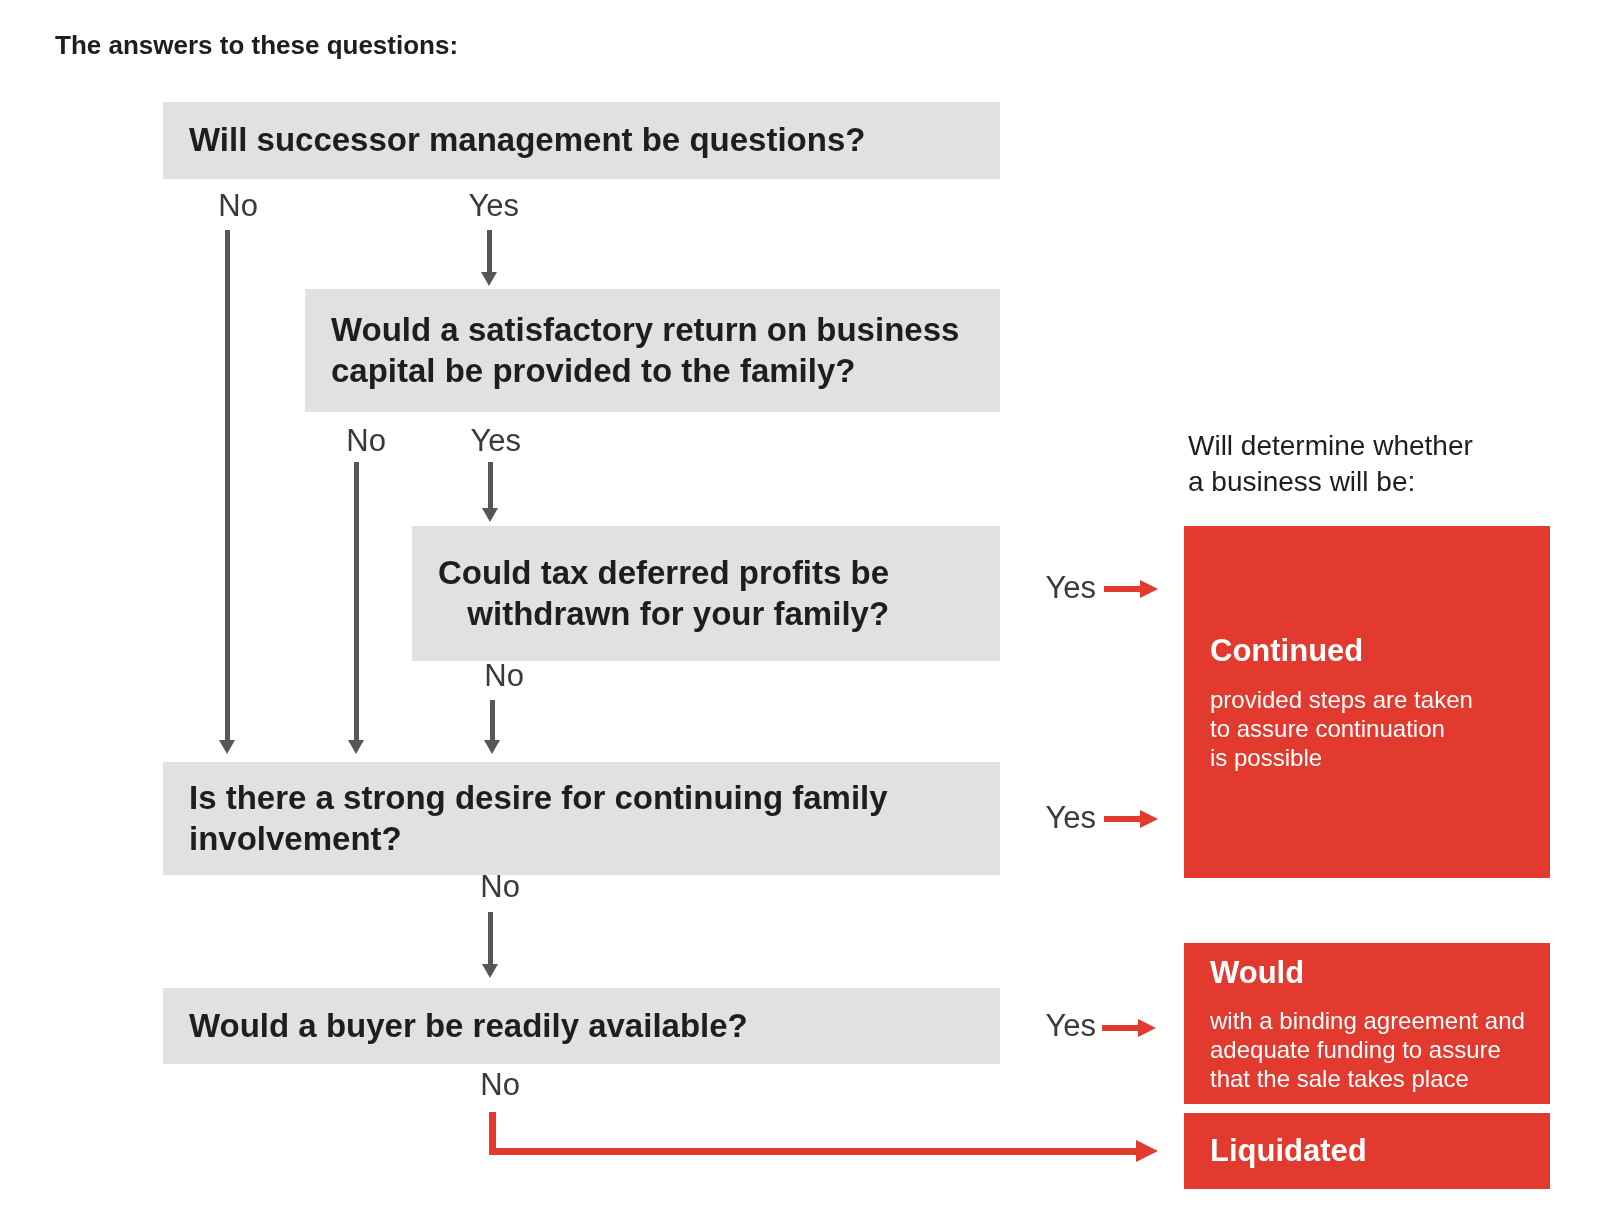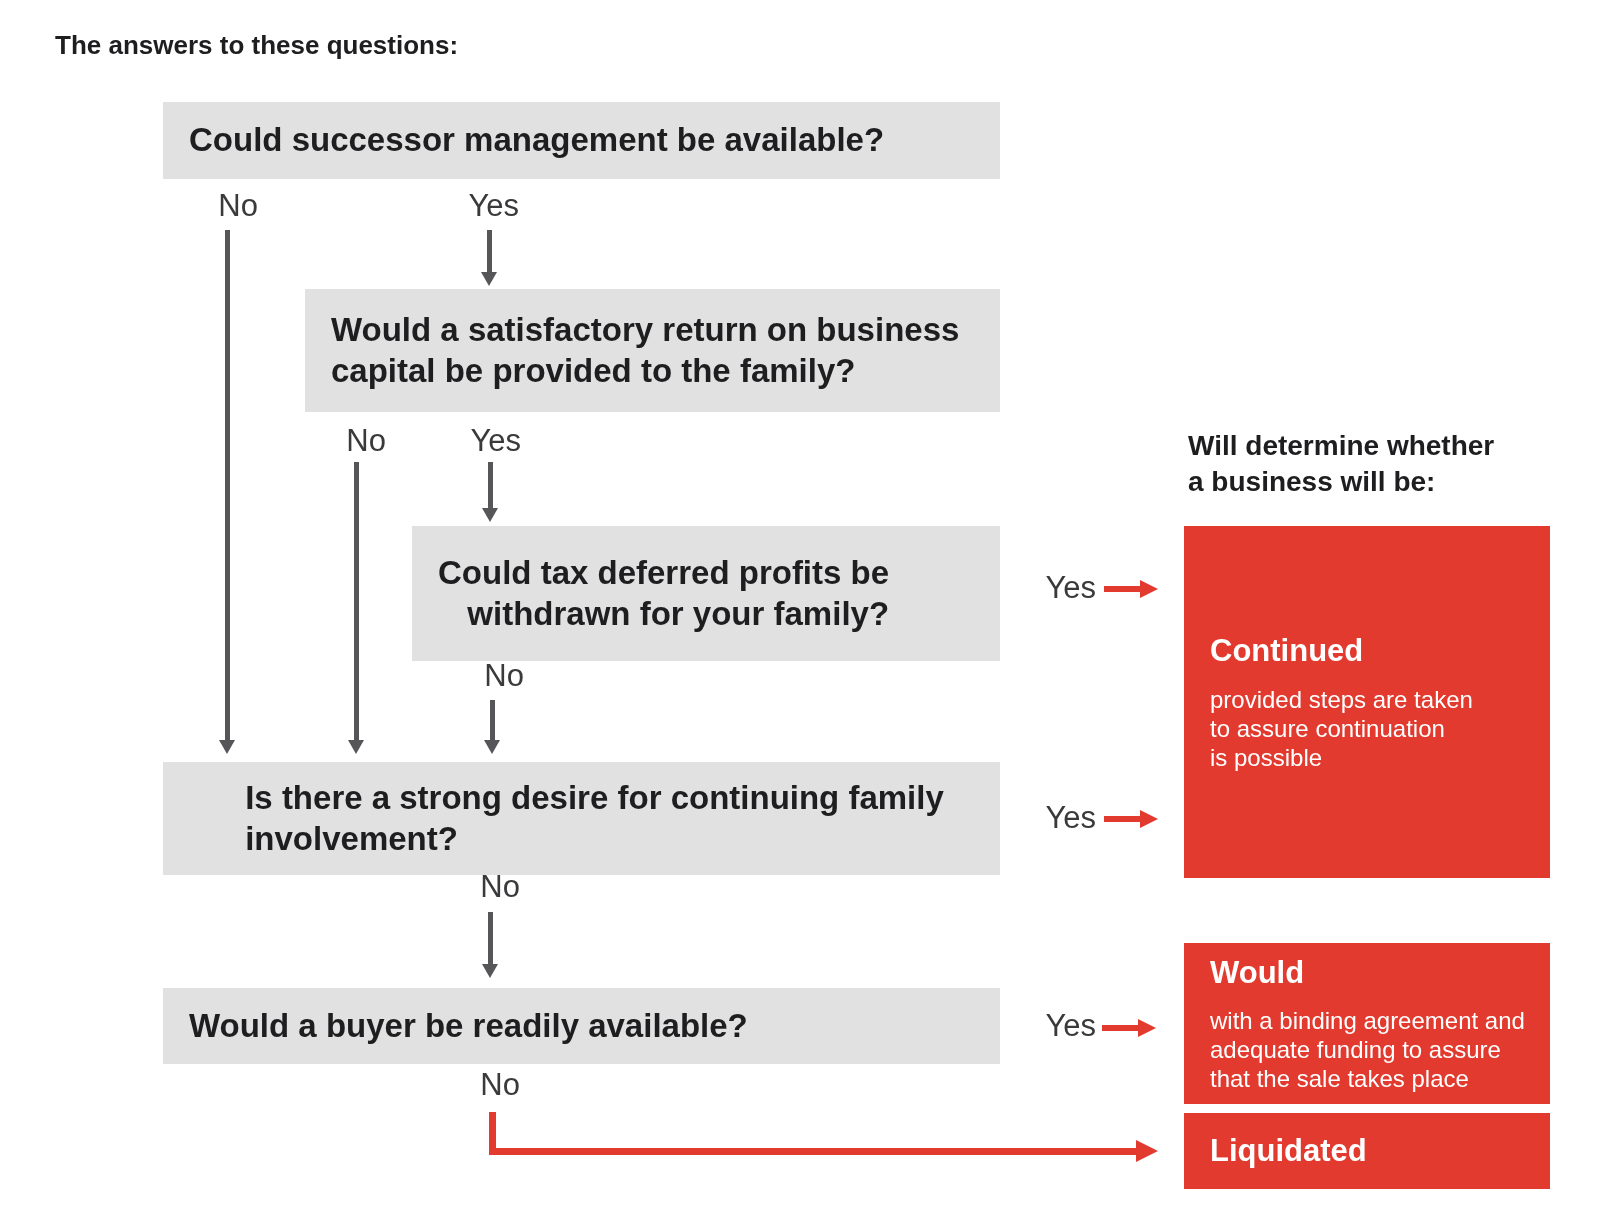--- a/index.html
+++ b/index.html
@@ -16,21 +16,21 @@
 
   .title{position:absolute;left:55px;top:30px;font-size:26px;font-weight:700;color:var(--ink);}
 
   
   .qbox{position:absolute;background:var(--gray-box);display:flex;align-items:center;}
   .qbox span{display:block;padding-left:26px;font-size:33px;font-weight:700;
     color:var(--ink);line-height:1.22;white-space:pre-line;}
   .q1{left:163px;top:102px;width:837px;height:77px;}
   .q2{left:305px;top:289px;width:695px;height:123px;}
   .q3{left:412px;top:526px;width:588px;height:135px;text-align:right;}
-  .q4{left:163px;top:762px;width:837px;height:113px;justify-content:center;}
+  .q4{left:163px;top:762px;width:837px;height:113px;}
   .q5{left:163px;top:988px;width:837px;height:76px;}
 
   
   .lbl{position:absolute;width:60px;height:32px;line-height:32px;text-align:right;
     font-size:31px;color:var(--label-ink);}
 
   
   .vshaft{position:absolute;width:5px;background:var(--arrow-gray);}
   .head-down{position:absolute;width:0;height:0;
     border-left:8px solid transparent;border-right:8px solid transparent;
@@ -44,40 +44,40 @@
 
   
   .elbow-v{position:absolute;left:489px;top:1112px;width:7px;height:43px;background:var(--red);}
   .elbow-h{position:absolute;left:489px;top:1148px;width:647px;height:7px;background:var(--red);}
   .elbow-head{position:absolute;left:1136px;top:1140px;width:0;height:0;
     border-top:11px solid transparent;border-bottom:11px solid transparent;
     border-left:22px solid var(--red);}
 
   
   .rheading{position:absolute;left:1188px;top:428px;width:360px;
-    font-size:28px;font-weight:700;color:var(--ink);line-height:1.3;white-space:pre-line;}
+    font-size:28px;font-weight:400;color:var(--ink);line-height:1.3;white-space:pre-line;}
 
   .outcome{position:absolute;left:1184px;width:366px;background:var(--red);
     display:flex;flex-direction:column;justify-content:center;color:#ffffff;}
   .outcome .inner{padding-left:26px;padding-right:14px;}
   .outcome .o-title{font-size:31px;font-weight:700;line-height:1.25;}
   .outcome .o-desc{font-size:24px;font-weight:400;line-height:1.21;white-space:pre-line;margin-top:14px;}
   .o-continued{top:526px;height:352px;}
   .o-sold{top:943px;height:161px;}
   .o-liquidated{top:1113px;height:76px;}
 </style>
 </head>
 <body>
 
 <div class="canvas">
 
   <div class="title">The answers to these questions:</div>
 
   <div class="qbox q1">
-    <span>Could successor management be available?</span>
+    <span>Will successor management be questions?</span>
   </div>
   <div class="qbox q2">
     <span>Would a satisfactory return on business
 capital be provided to the family?</span>
   </div>
   <div class="qbox q3">
     <span>Could tax deferred profits be
 withdrawn for your family?</span>
   </div>
   <div class="qbox q4">

